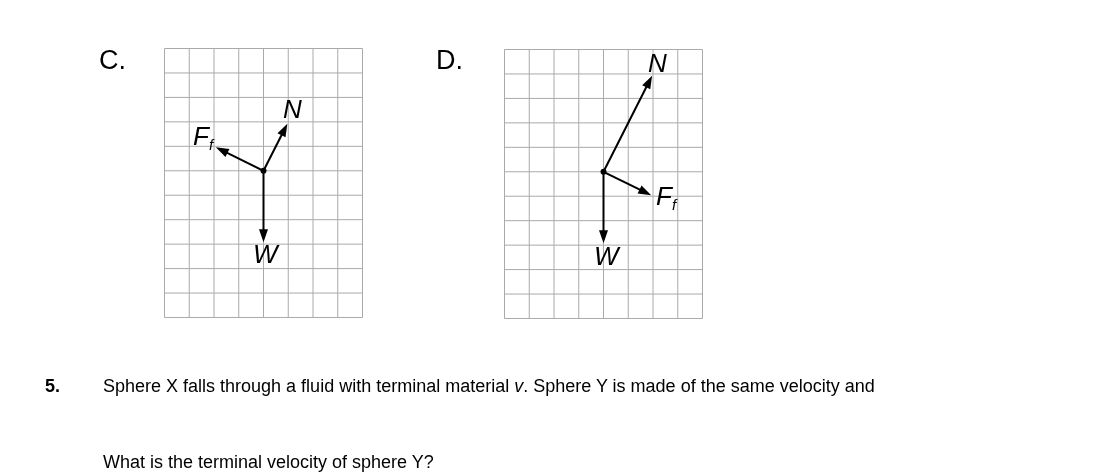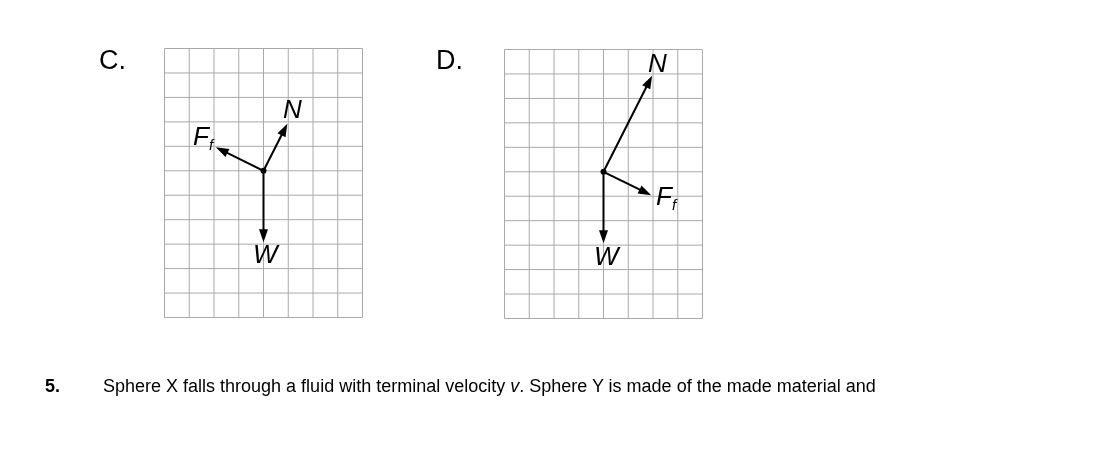--- a/index.html
+++ b/index.html
@@ -89,17 +89,18 @@
       <text x="152" y="156" class="vec-label">F<tspan class="vec-sub" dy="5">f</tspan></text>
       <line x1="99.5" y1="122.7725" x2="99.5" y2="183.136" stroke="#000000" stroke-width="2"></line>
       <polygon points="99.5,194.136 104,181.136 95,181.136" fill="#000000"></polygon>
       <text x="90" y="216" class="vec-label">W</text>
       <circle cx="99.5" cy="122.7725" r="3" fill="#000000"></circle>
     </svg>
 
   <div class="q-number">5.</div>
 
   <div class="q-text">
-    <span>Sphere X falls through a fluid with terminal velocity </span><span class="italic">v</span><span>. Sphere Y is made of the made material and</span><br>
+    <span>Sphere X falls through a fluid with terminal material </span><span class="italic">v</span><span>. Sphere Y is made of the same velocity and</span><br>
   </div>
 
+  <div class="q-followup">What is the terminal velocity of sphere Y?</div>
 
 </div>
 
 </body></html>

